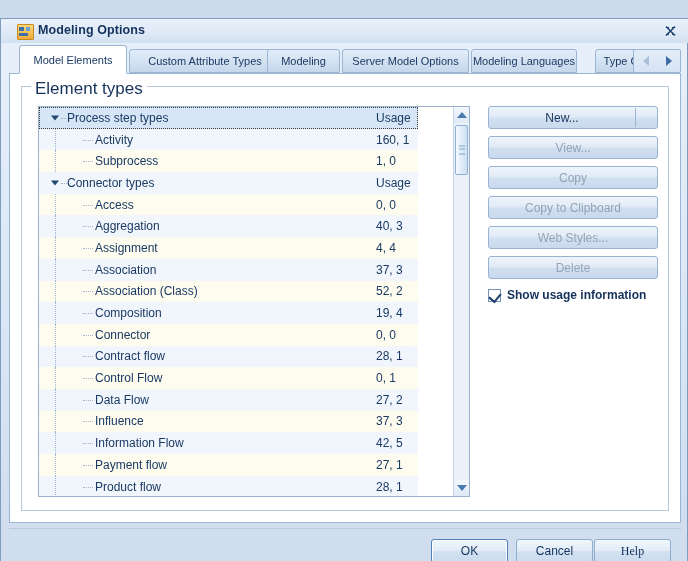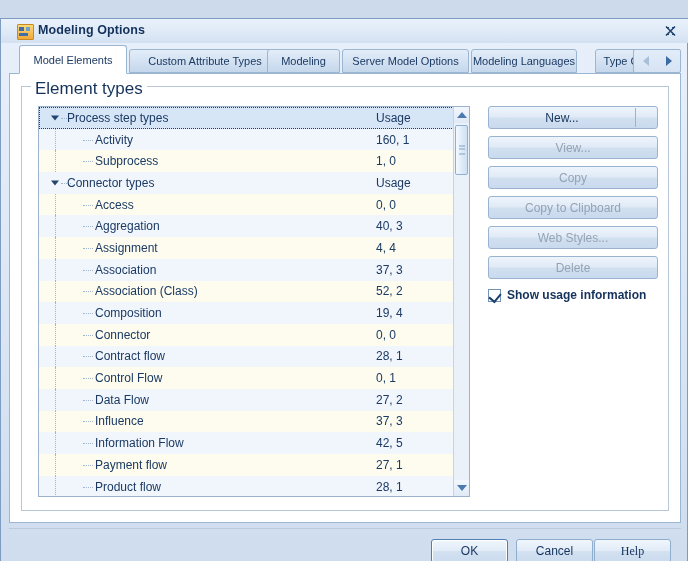--- a/index.html
+++ b/index.html
@@ -150,21 +150,21 @@
     left: 16px; top: 19px;
     width: 432px; height: 391px;
     border: 1px solid #9ab2cb;
     background: #ffffff;
     box-sizing: border-box;
     overflow: hidden;
   }
   #treelist {
     position: absolute;
     left: 0; top: 0;
-    width: 431px;
+    width: 379px;
     height: 100%;
   }
   .row {
     position: relative;
     height: 21.7px;
     box-sizing: border-box;
     display: flex;
     align-items: center;
     font-size: 12px;
     color: #1b3a64;

